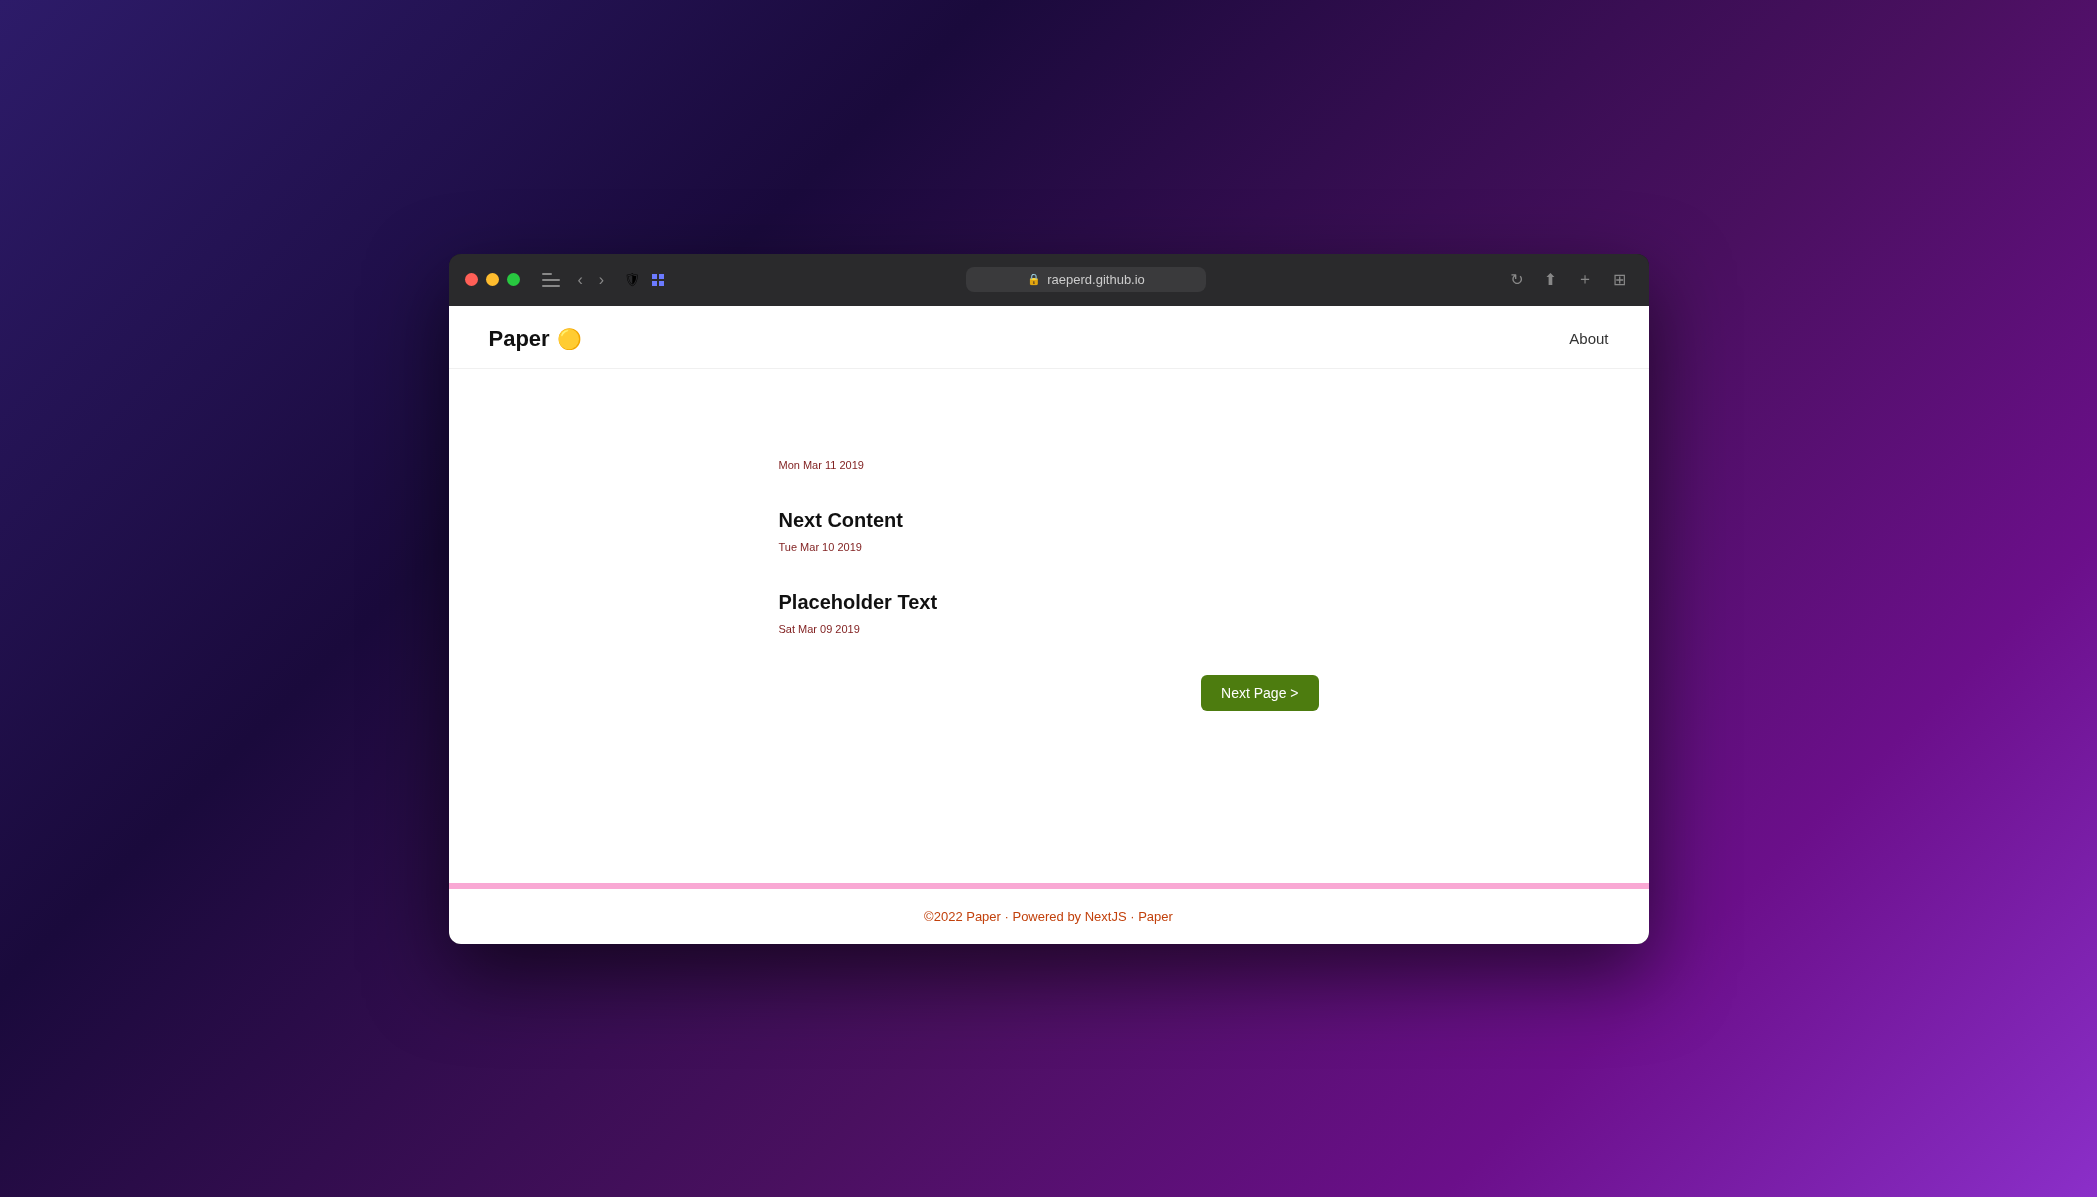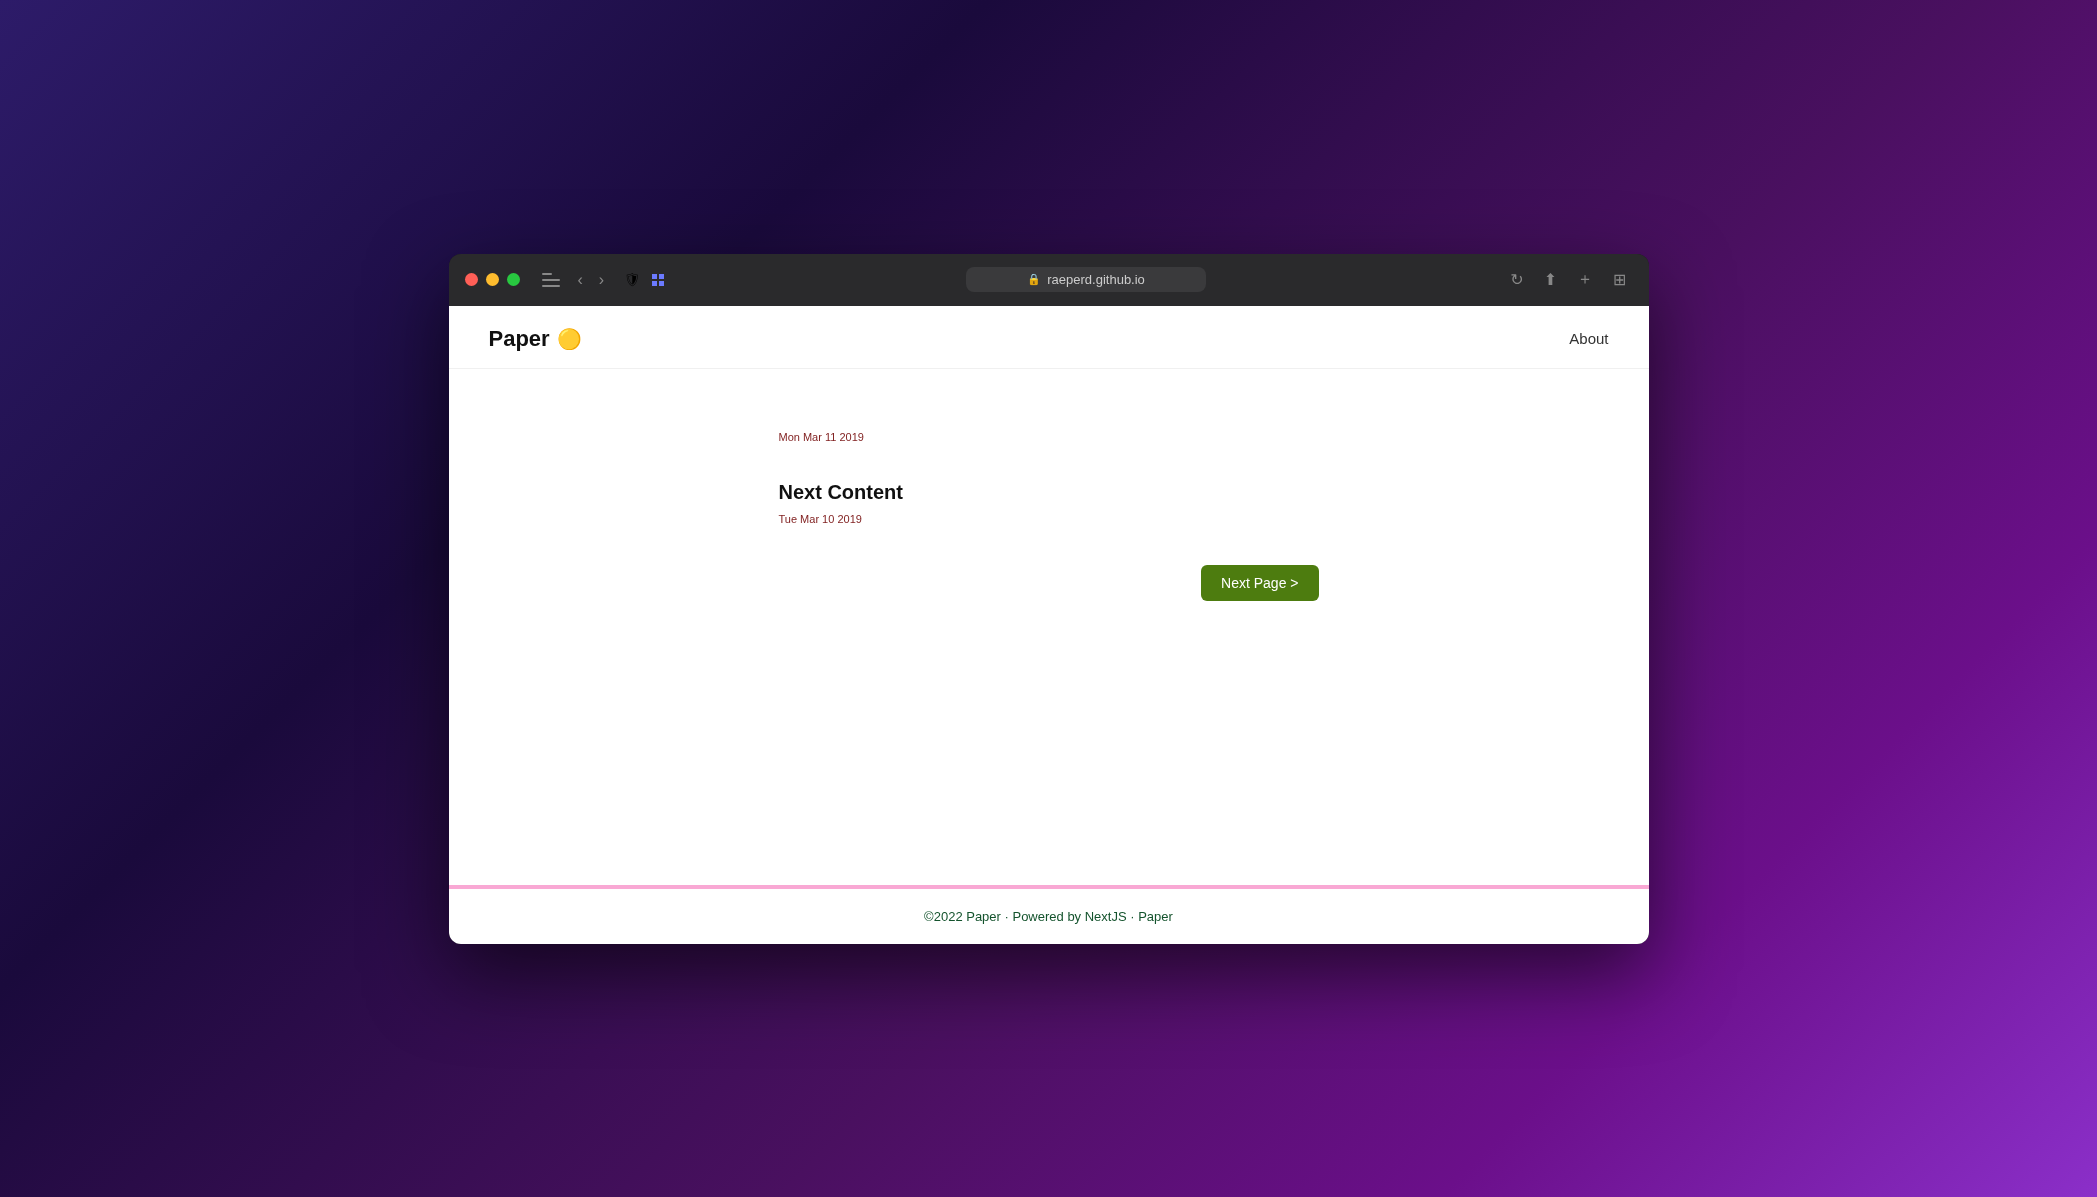--- a/index.html
+++ b/index.html
@@ -139,20 +139,21 @@
       padding: 4px 6px;
     }
 
     
     .page-content {
       flex: 1;
       background: #ffffff;
       overflow-y: auto;
       display: flex;
       flex-direction: column;
+      gap: 28px;
     }
 
     .site-header {
       padding: 20px 40px 16px;
       display: flex;
       align-items: center;
       justify-content: space-between;
       border-bottom: 1px solid #f0f0f0;
     }
 
@@ -231,23 +232,23 @@
       padding: 10px 20px;
       border-radius: 6px;
       font-size: 14px;
       font-weight: 500;
       cursor: pointer;
     }
 
     .site-footer {
       margin-top: auto;
       padding: 20px 40px;
-      border-top: 4px solid #f9a8d4;
+      border-top: 6px solid #f9a8d4;
       text-align: center;
-      color: #14532d;
+      color: #c2410c;
       font-size: 13px;
     }
   </style>
 </head>
 <body>
 
 <div class="browser-window">
 
   <div class="title-bar">
     <div class="traffic-lights">
@@ -308,20 +309,24 @@
 
         <div class="post-item">
           <span class="post-date">Mon Mar 11 2019</span>
         </div>
 
         <div class="post-item">
           <a class="post-title" href="#">Next Content</a>
           <span class="post-date">Tue Mar 10 2019</span>
         </div>
 
+        <div class="post-item">
+          <a class="post-title" href="#">Placeholder Text</a>
+          <span class="post-date">Sat Mar 09 2019</span>
+        </div>
 
       </div>
 
       <div class="pagination">
         <button class="next-page-btn">Next Page &gt;</button>
       </div>
     </div>
 
     <footer class="site-footer">
       <span>©2022 Paper · Powered by NextJS · Paper</span>

